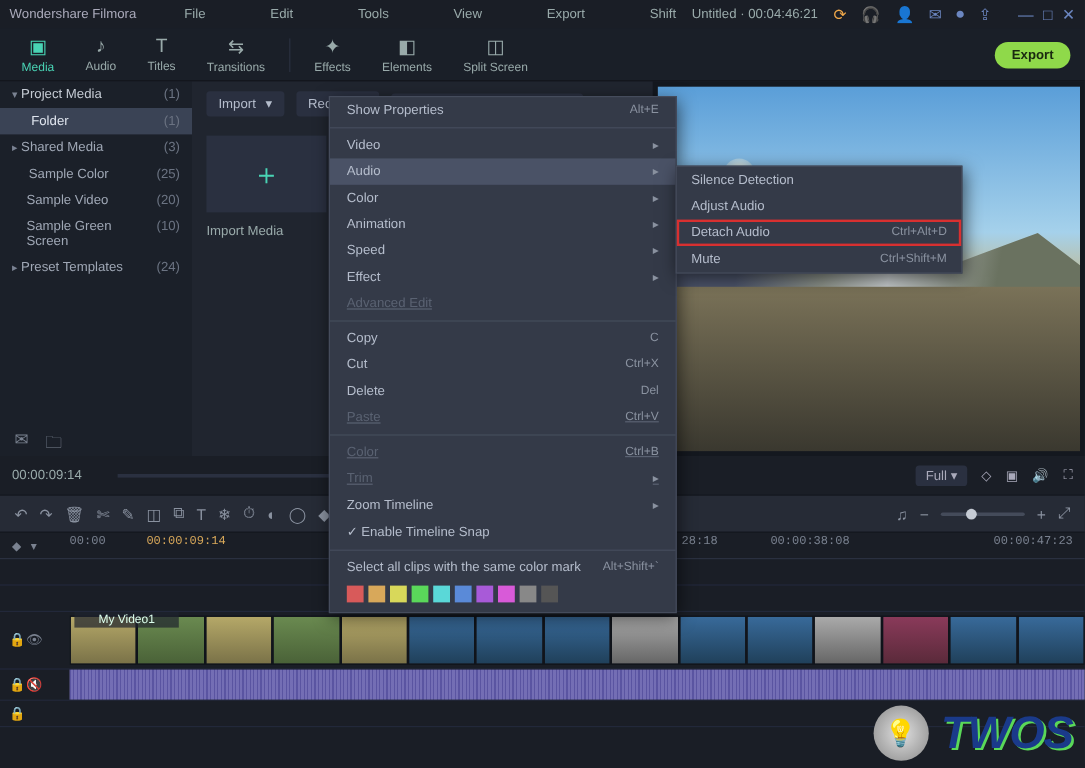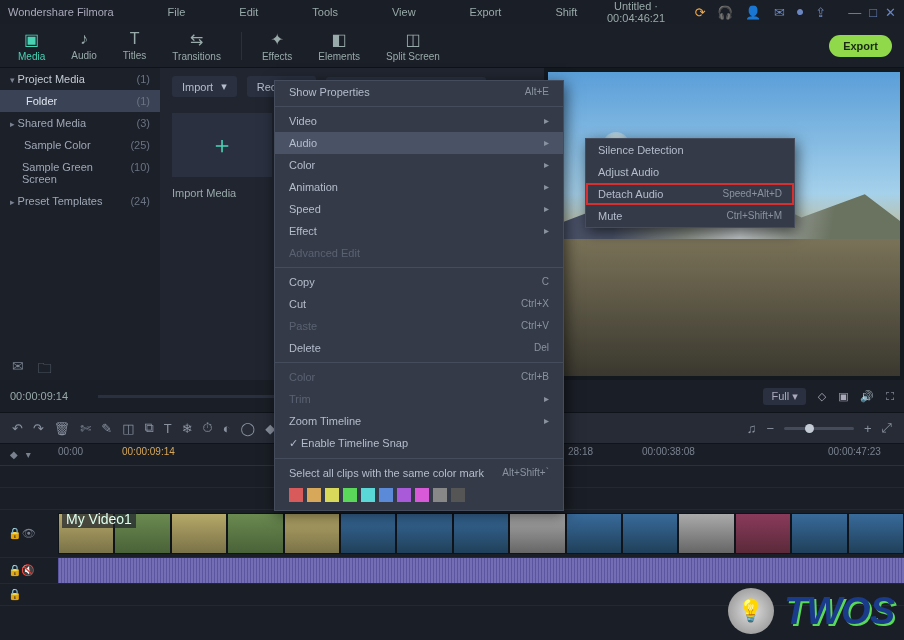--- a/index.html
+++ b/index.html
@@ -1,17 +1,17 @@
 <!DOCTYPE html>
 <html><head>
 <meta charset="utf-8">
 <style>
 * { margin: 0; padding: 0; box-sizing: border-box; font-family: -apple-system, "Segoe UI", Arial, sans-serif; }
 body { background: #222832; color: #c5cbd4; font-size: 11px; width: 904px; height: 640px; overflow: hidden; position: relative; }
-.titlebar { height: 24px; background: #1a1e26; display: flex; align-items: center; padding: 0 8px; gap: 14px; }
+.titlebar { height: 24px; background: #1a1e26; display: flex; align-items: center; padding: 0 8px; }
 .titlebar .app-name { color: #aab; font-size: 11px; }
 .titlebar .menu-items { display: flex; gap: 14px; }
 .titlebar .menu-items span { color: #9aa; font-size: 11px; cursor: pointer; padding-left: 40px; }
 .titlebar .title { flex: 1; text-align: center; color: #9aa; font-size: 11px; }
 .titlebar .right-icons { display: flex; gap: 12px; align-items: center; }
 .titlebar .right-icons span { color: #6b86c0; font-size: 13px; }
 .titlebar .win-controls { display: flex; gap: 8px; margin-left: 10px; color: #888; }
 
 .toolbar { height: 44px; background: #1a1f28; display: flex; align-items: center; padding: 0 12px; gap: 14px; border-bottom: 1px solid #0f1218; }
 .tool-tab { display: flex; flex-direction: column; align-items: center; gap: 2px; padding: 4px 6px; color: #9aa; font-size: 10px; cursor: pointer; }
@@ -52,47 +52,47 @@
 .play-drop { background: #2a3040; padding: 2px 8px; border-radius: 3px; font-size: 11px; }
 
 .midbar { height: 32px; background: #262b36; display: flex; align-items: center; padding: 0 12px; gap: 10px; color: #8a92a0; font-size: 13px; border-top: 1px solid #0f131a; border-bottom: 1px solid #0f131a; }
 .midbar .gap { flex: 1; }
 .midbar .slider { width: 70px; height: 3px; background: #444b5a; border-radius: 2px; position: relative; }
 .midbar .slider::after { content: ""; position: absolute; left: 30%; top: -3px; width: 9px; height: 9px; background: #c5cbd4; border-radius: 50%; }
 
 .timeline { background: #1a1e26; height: 224px; position: relative; }
 .ruler { height: 22px; border-bottom: 1px solid #2a3040; display: flex; font-size: 10px; color: #7a8290; }
 .ruler .tick-group { position: relative; flex:1; }
-.ruler .t { position: absolute; top: 2px; }
+.ruler .t { position: absolute; top: 2px; font-family: Liberation Mono, monospace; }
 .track-row { height: 22px; border-bottom: 1px solid #22283a; display: flex; align-items: center; }
 .track-row .head { width: 58px; display: flex; align-items: center; gap: 6px; padding-left: 8px; color: #7a8290; }
 .video-track { height: 48px; border-bottom: 1px solid #22283a; display: flex; }
 .video-track .head { width: 58px; display: flex; align-items: center; padding-left: 8px; color: #7a8290; }
 .thumbs { flex: 1; display: flex; gap: 0; overflow: hidden; padding: 3px 0; }
 .thumb { flex: 1; min-width: 0; background: linear-gradient(#6a8a50, #4a6238); border: 1px solid #0f131a; }
 .thumb.a { background: linear-gradient(#b5a868, #7a7248); }
 .thumb.b { background: linear-gradient(#386a9a, #20405a); }
 .thumb.c { background: linear-gradient(#aaa, #666); }
 .thumb.d { background: linear-gradient(#8a3a5a, #5a2a3a); }
-.thumb-label { position: absolute; top: 0; left: 62px; background: rgba(30,34,45,.7); color: #dfe; font-size: 14px; padding: 1px 4px; }
+.thumb-label { position: absolute; top: 0; left: 62px; background: rgba(30,34,45,.7); color: #dfe; font-size: 10px; padding: 1px 20px; }
 .audio-track { height: 26px; border-bottom: 1px solid #22283a; display: flex; }
 .audio-track .head { width: 58px; display: flex; align-items: center; padding-left: 8px; color: #7a8290; }
 .wave { flex: 1; background: repeating-linear-gradient(90deg, #6a62c0 0, #6a62c0 1px, #8a82d8 1px, #8a82d8 3px); opacity: .8; }
 
 .context-menu { position: absolute; left: 274px; top: 80px; width: 290px; background: #343a48; border: 1px solid #454c5c; box-shadow: 2px 4px 14px rgba(0,0,0,.6); }
 .cm-item { display: flex; justify-content: space-between; padding: 5px 14px; font-size: 11px; color: #b5bdcc; cursor: pointer; }
 .cm-item.hl { background: #4a5266; }
-.cm-item.disabled { color: #5a6272; }
+.cm-item.disabled { color: #5a6272; text-decoration: underline; }
 .cm-sep { height: 1px; background: #454c5c; margin: 3px 0; }
 .cm-sub { color: #8a92a0; font-size: 10px; }
 .cm-check { width: 12px; display: inline-block; }
 .color-row { display: flex; gap: 4px; padding: 4px 14px 8px; }
 .color-sw { width: 14px; height: 14px; }
 
-.submenu { position: absolute; left: 563px; top: 138px; width: 210px; background: #343a48; border: 1px solid #454c5c; box-shadow: 2px 4px 14px rgba(0,0,0,.6); margin-left: 22px; }
+.submenu { position: absolute; left: 563px; top: 138px; width: 239px; background: #343a48; border: 1px solid #454c5c; box-shadow: 2px 4px 14px rgba(0,0,0,.6); }
 .sm-item { display: flex; justify-content: space-between; padding: 5px 12px; font-size: 11px; color: #b5bdcc; cursor: pointer; }
 .sm-item.hl { border: 2px solid #d83030; padding: 3px 10px; }
 
 .watermark { position: absolute; right: 10px; bottom: 6px; display: flex; align-items: center; gap: 10px; }
 .bulb { width: 46px; height: 46px; border-radius: 50%; background: radial-gradient(#e0e0e0, #888); display: flex; align-items: center; justify-content: center; font-size: 22px; }
 .twos { font-family: Arial Black, sans-serif; font-size: 38px; font-style: italic; font-weight: 900; color: #1a3a8a; text-shadow: 2px 2px 0 #5ad858; letter-spacing: -1px; }
 </style>
 </head>
 <body>
 
@@ -166,20 +166,24 @@
         <span>Folder</span>
         <span class="count">(1)</span>
       </div>
     <div class="side-item">
         <span><span class="arrow">▸</span> <span>Shared Media</span></span>
         <span class="count">(3)</span>
       </div>
     <div class="side-item" style="padding-left:24px">
         <span>Sample Color</span>
         <span class="count">(25)</span>
+      </div>
+    <div class="side-item" style="padding-left:22px">
+        <span>Sample Video</span>
+        <span class="count">(20)</span>
       </div>
     <div class="side-item" style="padding-left:22px">
         <span>Sample Green Screen</span>
         <span class="count">(10)</span>
       </div>
     <div class="side-item">
         <span><span class="arrow">▸</span> <span>Preset Templates</span></span>
         <span class="count">(24)</span>
       </div>
     <div style="position:absolute; left:12px; top:358px; display:flex; gap:14px; color:#7a8290; font-size:14px;">
@@ -361,27 +365,27 @@
     </div>
   <div class="cm-sep"></div>
   <div class="cm-item">
       <span>Copy</span>
       <span class="cm-sub">C</span>
     </div>
   <div class="cm-item">
       <span>Cut</span>
       <span class="cm-sub">Ctrl+X</span>
     </div>
+  <div class="cm-item">
+      <span>Delete</span>
+      <span class="cm-sub">Del</span>
+    </div>
   <div class="cm-item disabled">
       <span>Paste</span>
       <span class="cm-sub">Ctrl+V</span>
-    </div>
-  <div class="cm-item">
-      <span>Delete</span>
-      <span class="cm-sub">Del</span>
     </div>
   <div class="cm-sep"></div>
   <div class="cm-item disabled">
       <span>Color</span>
       <span class="cm-sub">Ctrl+B</span>
     </div>
   <div class="cm-item disabled">
       <span>Trim</span>
       <span class="cm-sub">▸</span>
     </div>
@@ -413,21 +417,21 @@
 
 <div class="submenu">
   <div class="sm-item">
       <span>Silence Detection</span>
     </div>
   <div class="sm-item">
       <span>Adjust Audio</span>
     </div>
   <div class="sm-item hl">
       <span>Detach Audio</span>
-      <span class="cm-sub">Speed+Alt+D</span>
+      <span class="cm-sub">Ctrl+Alt+D</span>
     </div>
   <div class="sm-item">
       <span>Mute</span>
       <span class="cm-sub">Ctrl+Shift+M</span>
     </div>
 </div>
 
 <div class="watermark">
   <div class="bulb">💡</div>
   <div class="twos">TWOS</div>

